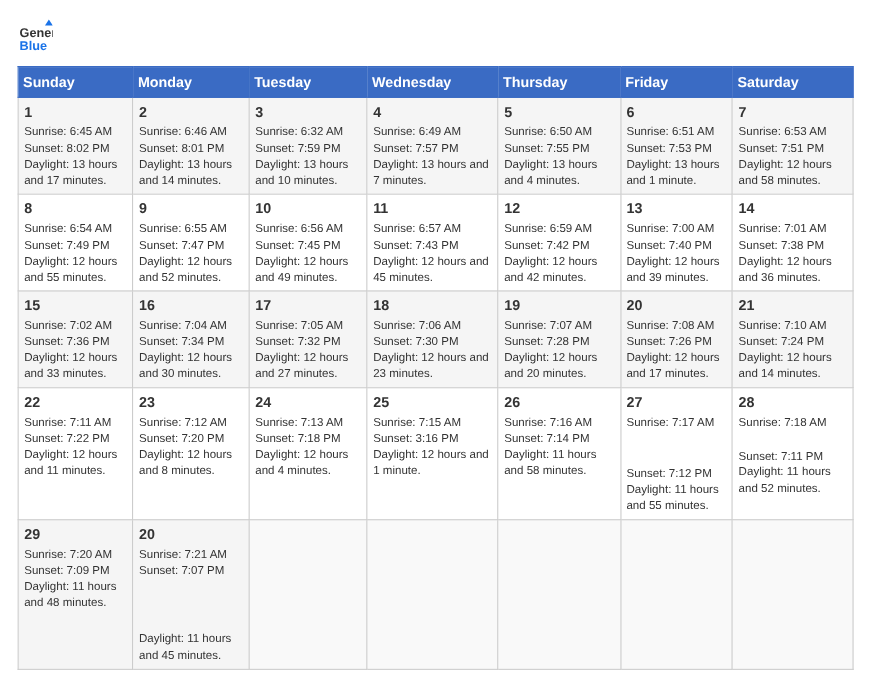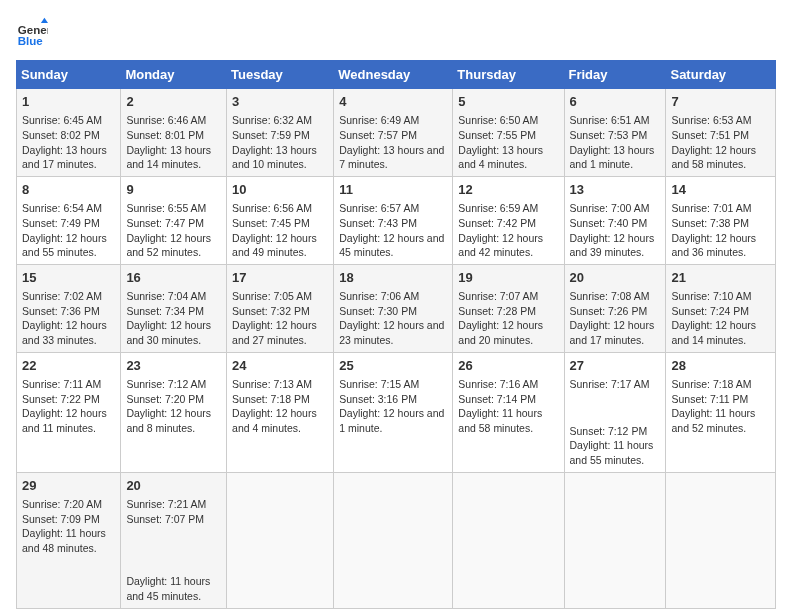--- a/index.html
+++ b/index.html
@@ -277,21 +277,21 @@
         </td>
         <td>
           <span class="day-num">27</span>
           <span style="display: block;">Sunrise: 7:17 AM</span>
           <span style="display: block; margin-top: 32px;">Sunset: 7:12 PM</span>
           <span style="display: block;">Daylight: 11 hours and 55 minutes.</span>
         </td>
         <td>
           <span class="day-num">28</span>
           <span style="display: block;">Sunrise: 7:18 AM</span>
-          <span style="display: block;">Sunset: 7:11 PM</span>
+          <span style="display: block; margin-top: 16px;">Sunset: 7:11 PM</span>
           <span style="display: block;">Daylight: 11 hours and 52 minutes.</span>
         </td>
       </tr>
       <tr>
         <td>
           <span class="day-num">29</span>
           <span style="display: block;">Sunrise: 7:20 AM</span>
           <span style="display: block;">Sunset: 7:09 PM</span>
           <span style="display: block;">Daylight: 11 hours and 48 minutes.</span>
         </td>

